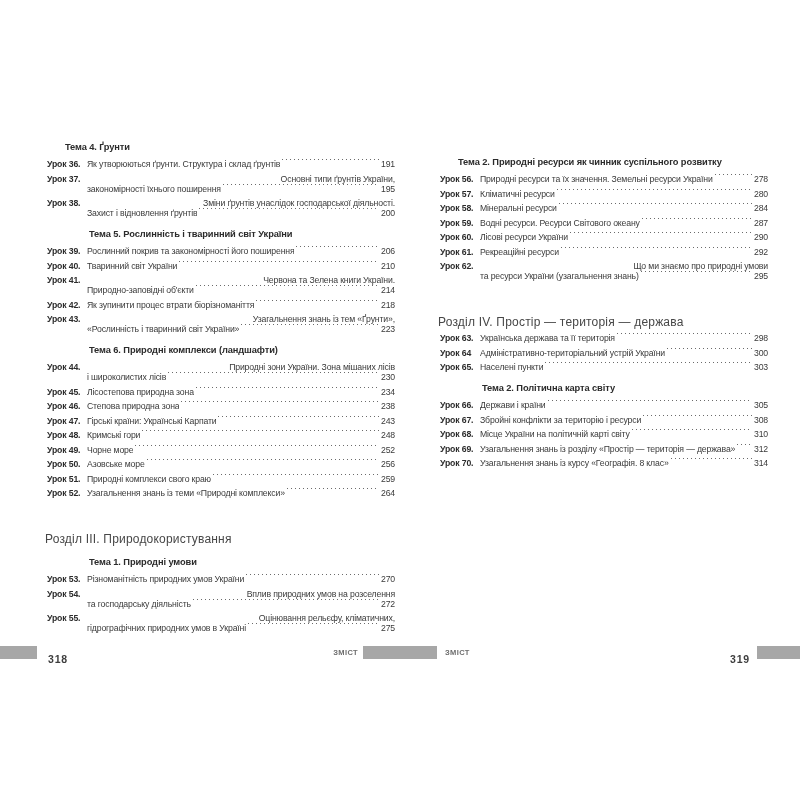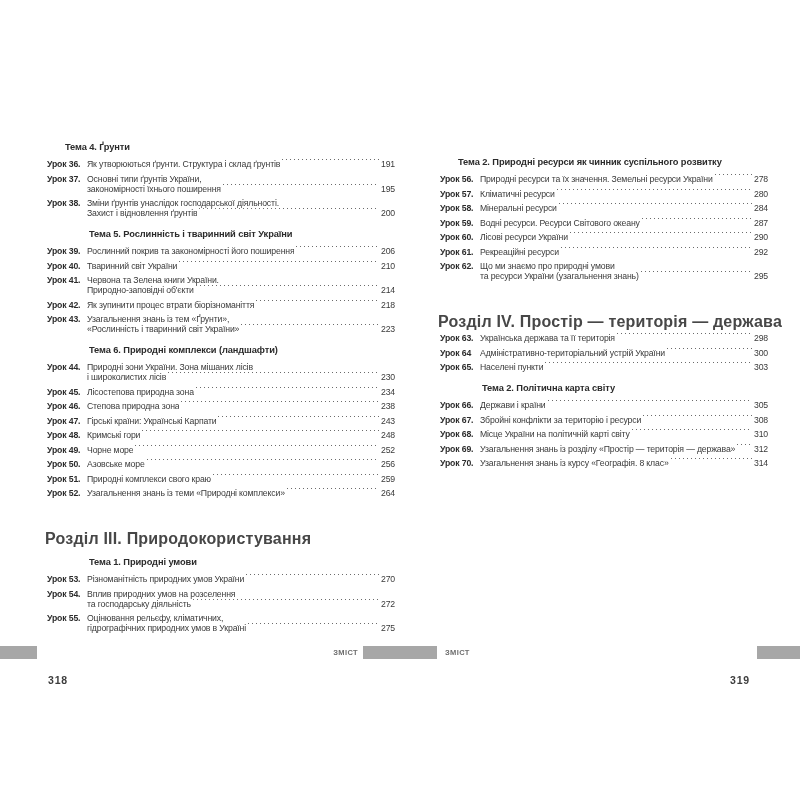--- a/index.html
+++ b/index.html
@@ -6,50 +6,50 @@
   body{
     width:800px;height:800px;position:relative;background:#ffffff;
     font-family:"Liberation Sans","DejaVu Sans",sans-serif;
     -webkit-font-smoothing:antialiased;
   }
   .page{position:absolute;top:141px;}
   .page-left{left:45px;width:350px;}
   .page-right{top:156px;left:438px;width:330px;}
 
   .section{
-    font-weight:bold;font-size:16px;line-height:14px;color:#474747;
+    font-weight:normal;font-size:12px;line-height:14px;color:#474747;
     letter-spacing:.2px;margin:34px 0 4px 0;white-space:nowrap;
   }
   .theme{
     font-weight:bold;font-size:9.3px;line-height:12px;color:#2b2b2b;
     letter-spacing:-.1px;margin:10px 0 6px 44px;white-space:nowrap;
   }
   .page .theme:first-child{margin-top:0;margin-left:20px;}
 
   .row{
     display:flex;margin-bottom:4.5px;padding-left:2px;
     font-size:8.7px;line-height:10px;letter-spacing:-.15px;color:#3a3a3a;
   }
   .row .label{flex:0 0 40px;font-weight:bold;color:#2c2c2c;}
   .row .content{flex:1 1 auto;min-width:0;}
-  .line{white-space:nowrap;overflow:hidden;}
+  .line{white-space:nowrap;overflow:hidden;text-align:right;}
   .lastline{display:flex;align-items:flex-start;}
   .lastline .txt{flex:0 1 auto;min-width:0;white-space:nowrap;overflow:hidden;}
   .leader{
     flex:1 1 6px;min-width:6px;height:1px;margin:0 2px;
     background-image:repeating-linear-gradient(90deg,#6b6b6b 0,#6b6b6b 1px,transparent 1px,transparent 4px);
   }
   .pgnum{flex:0 0 auto;color:#3a3a3a;}
 
   .footer-bar{position:absolute;top:646px;height:13px;background:#a7a7a7;}
   .bar-left{left:0;width:37px;}
   .bar-gutter{left:363px;width:74px;}
   .bar-right{left:757px;width:43px;}
   .folio{
-    position:absolute;top:674px;line-height:13px;font-weight:bold;
+    position:absolute;top:653px;line-height:13px;font-weight:bold;
     font-size:10.5px;color:#3d3d3d;letter-spacing:.8px;
   }
   .folio-left{left:48px;}
   .folio-right{left:700px;width:50px;text-align:right;}
   .running{
     position:absolute;top:647px;line-height:12px;font-weight:bold;
     font-size:7.5px;color:#6d6d6d;letter-spacing:.4px;
   }
   .running-left{left:260px;width:98px;text-align:right;}
   .running-right{left:445px;}

